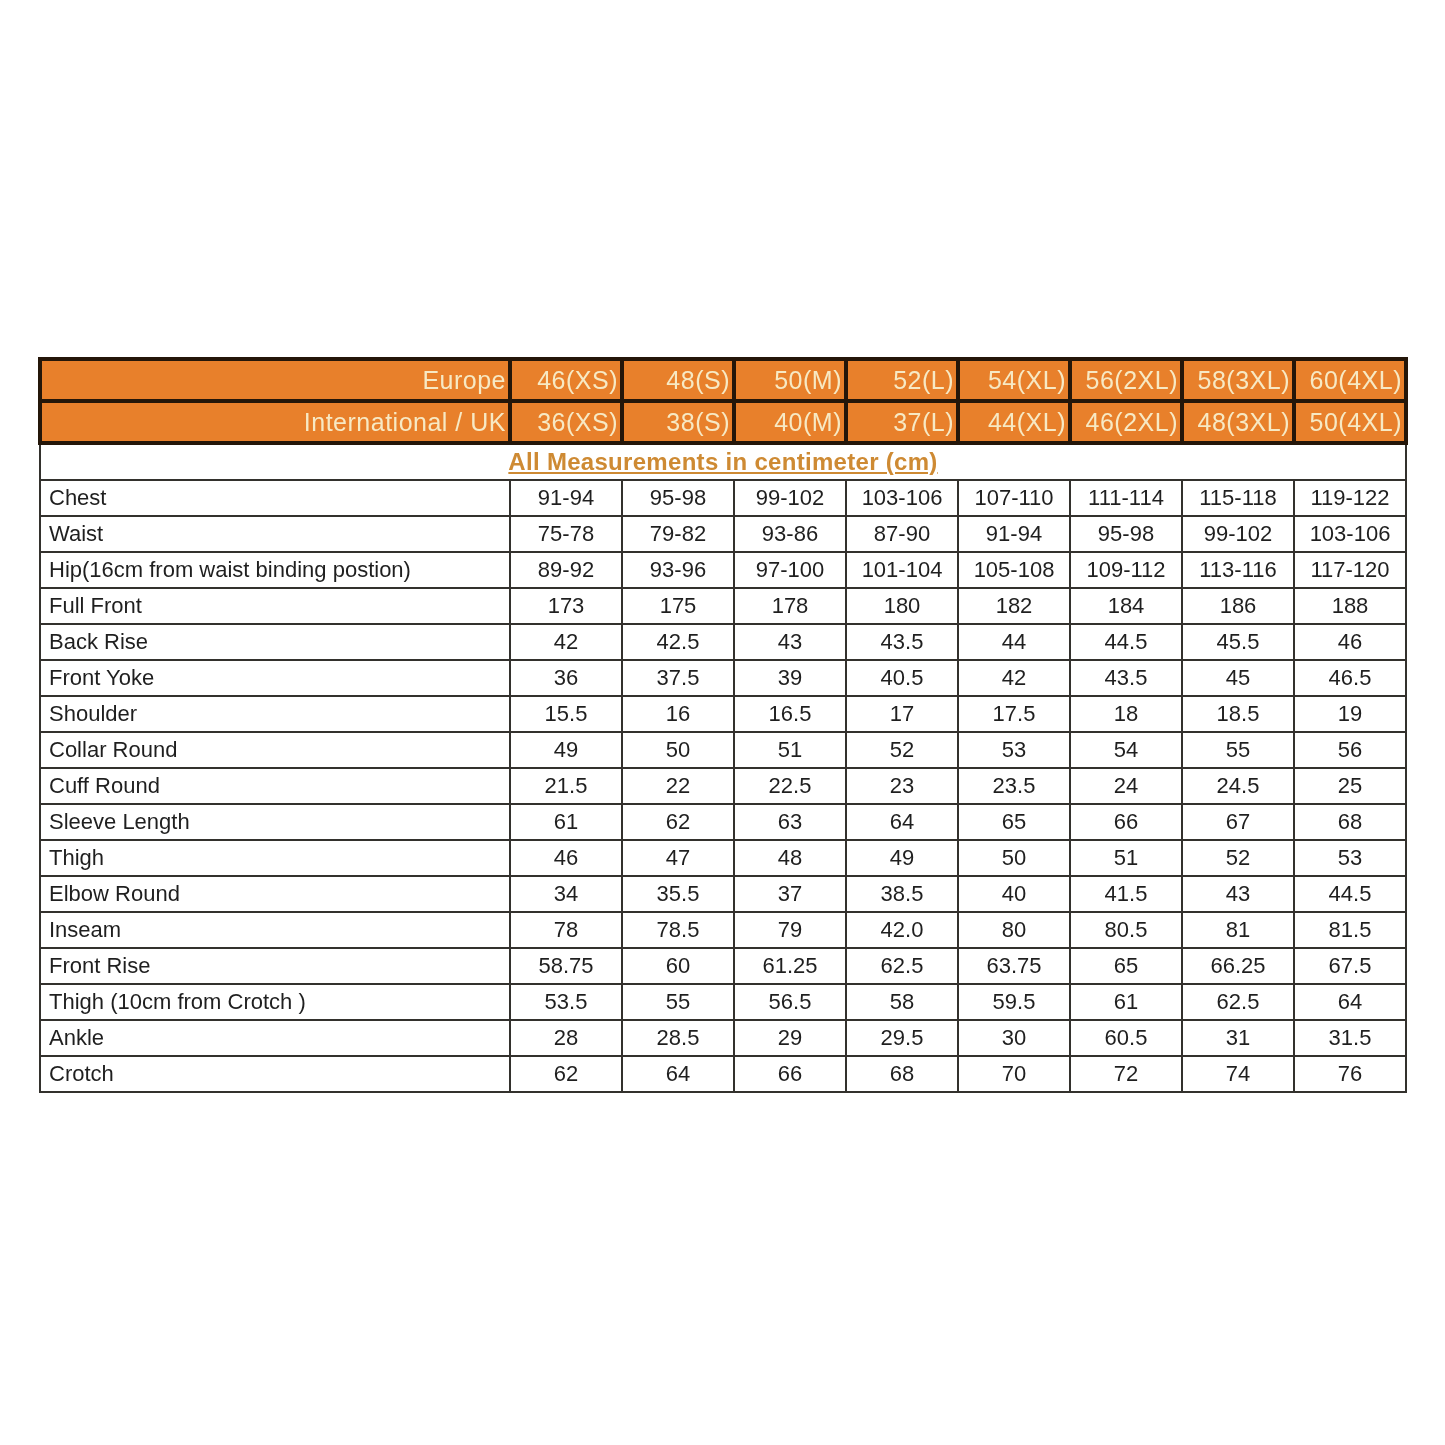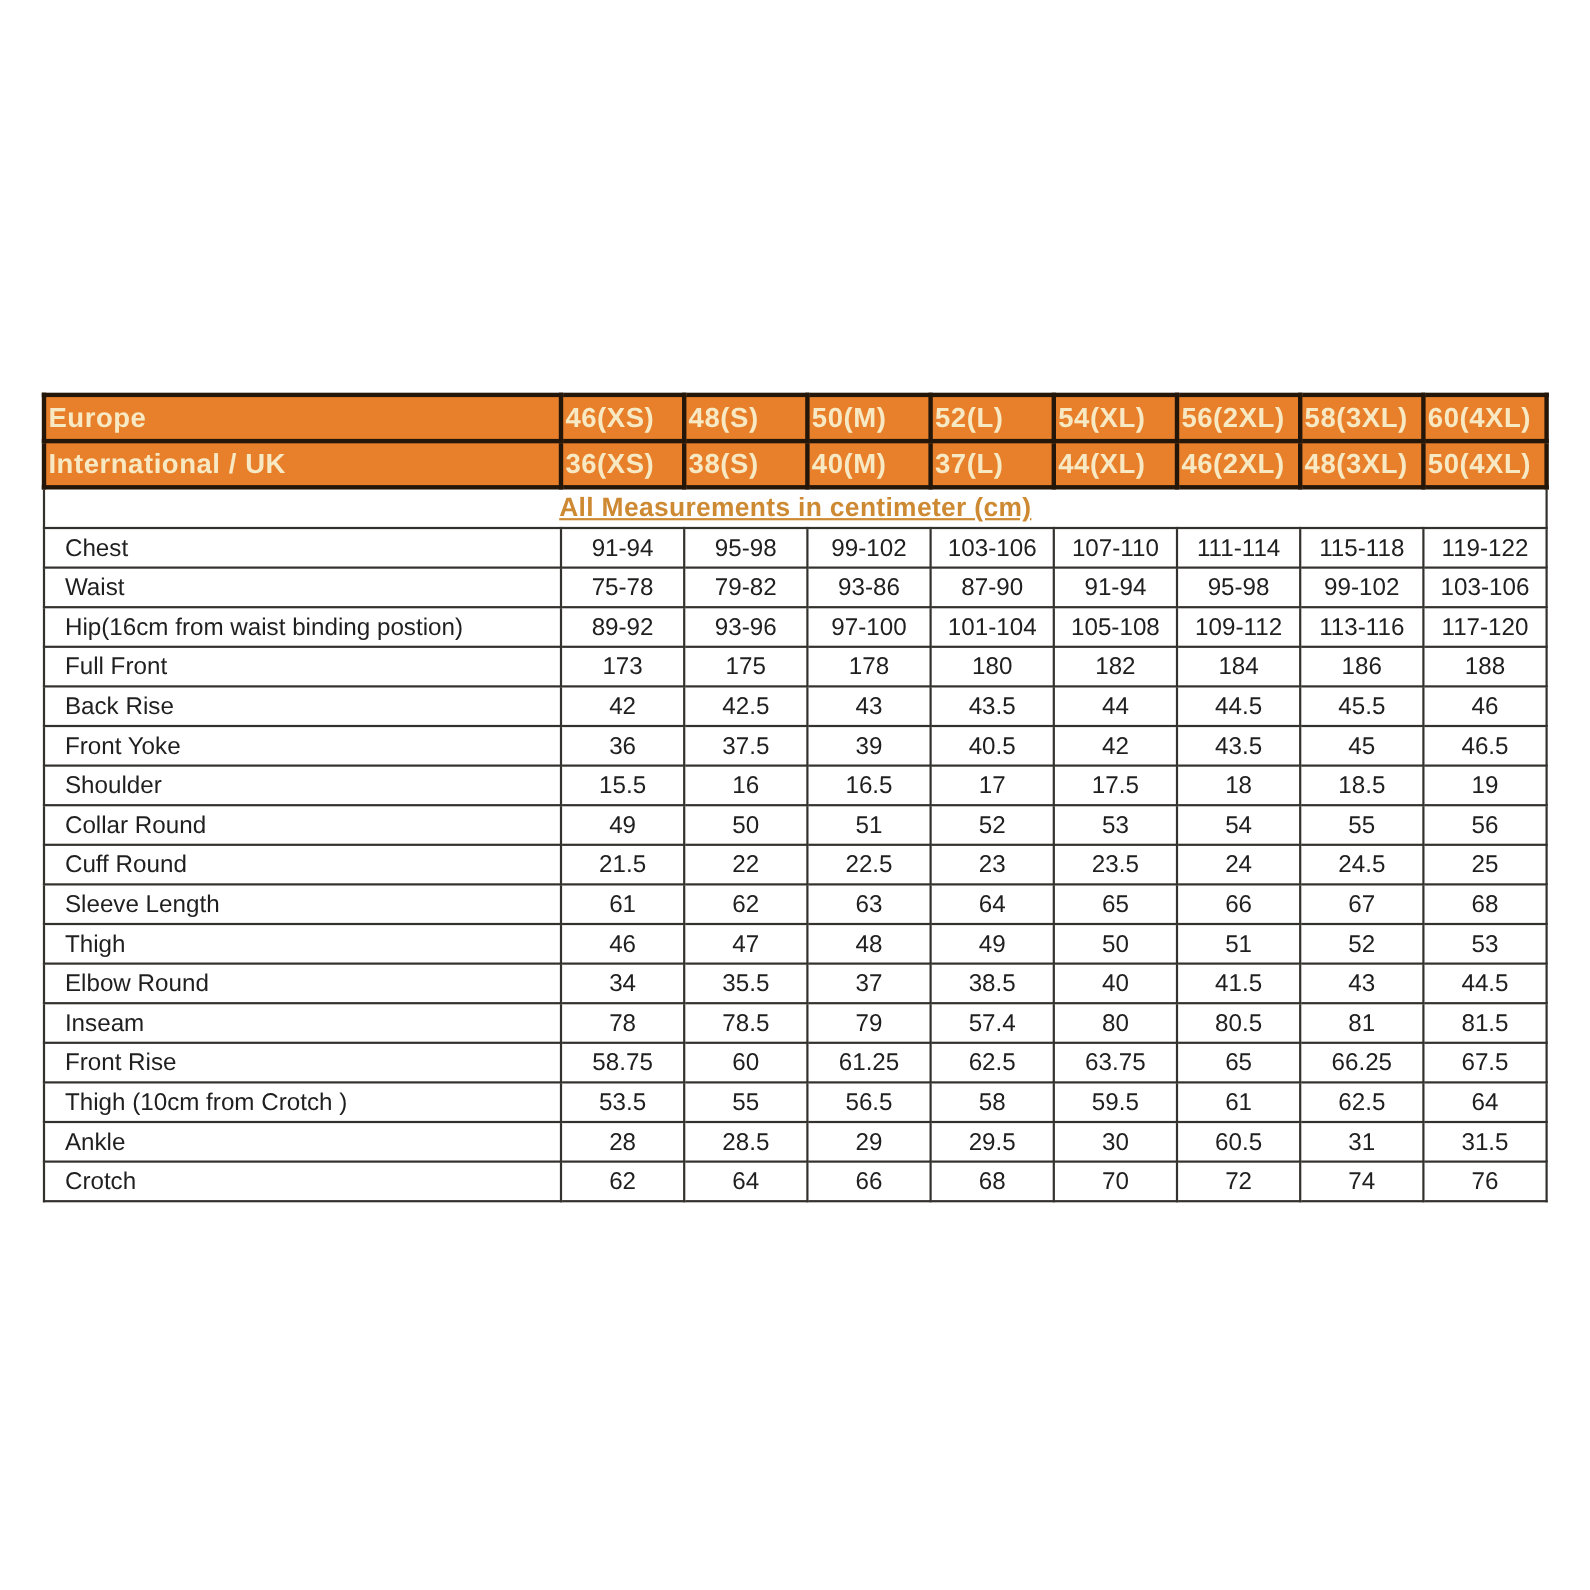--- a/index.html
+++ b/index.html
@@ -22,39 +22,39 @@
     width: 1370px;
     border-collapse: collapse;
     table-layout: fixed;
   }
   col.label-col { width: 470px; }
   thead th {
     background: var(--header-bg, #E8802B);
     color: var(--header-text, #F7E9C4);
     border: 4px solid var(--header-border, #241609);
     font-size: 25px;
-    font-weight: bold;
+    font-weight: normal;
     height: 38px;
     padding: 0 2px;
-    text-align: left;
+    text-align: right;
     letter-spacing: 0.5px;
   }
   tbody td {
     border: 2px solid var(--body-border, #33312d);
     font-size: 22px;
     color: var(--body-text, #1f1f1f);
     text-align: center;
     height: 34px;
     padding: 0 3px;
     white-space: nowrap;
     overflow: hidden;
   }
   tbody td.row-label {
     text-align: left;
-    padding-left: 18px;
+    padding-left: 8px;
   }
   tbody tr.subtitle-row td {
     font-weight: bold;
     color: var(--subtitle-text, #CE8A33);
     font-size: 24px;
     letter-spacing: 0.3px;
     text-decoration: underline;
   }
 </style>
 </head>
@@ -231,21 +231,21 @@
           <td>40</td>
           <td>41.5</td>
           <td>43</td>
           <td>44.5</td>
         </tr>
         <tr>
           <td class="row-label">Inseam</td>
           <td>78</td>
           <td>78.5</td>
           <td>79</td>
-          <td>57.4</td>
+          <td>42.0</td>
           <td>80</td>
           <td>80.5</td>
           <td>81</td>
           <td>81.5</td>
         </tr>
         <tr>
           <td class="row-label">Front Rise</td>
           <td>58.75</td>
           <td>60</td>
           <td>61.25</td>

